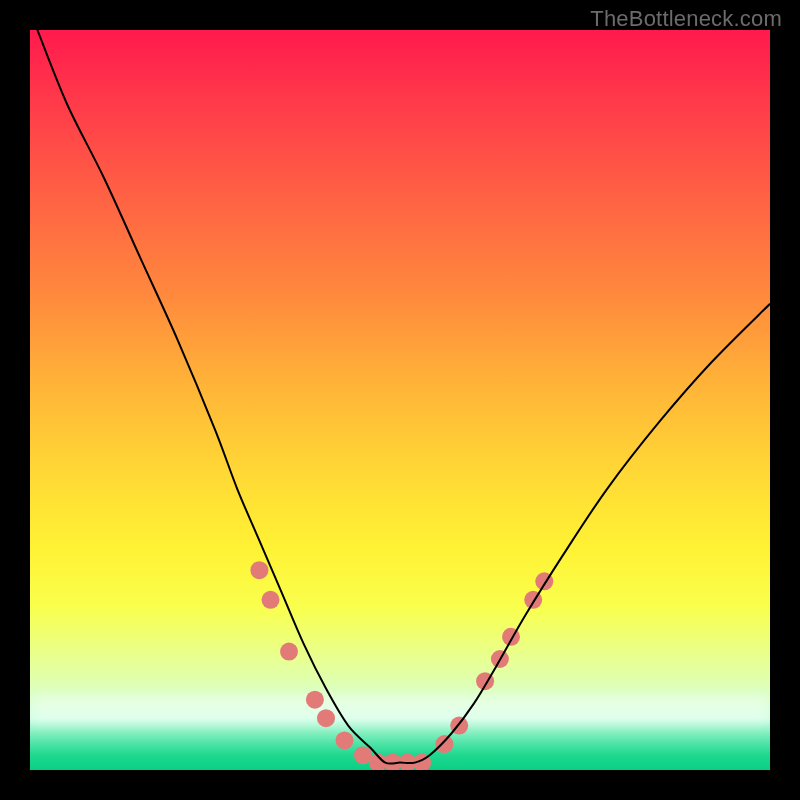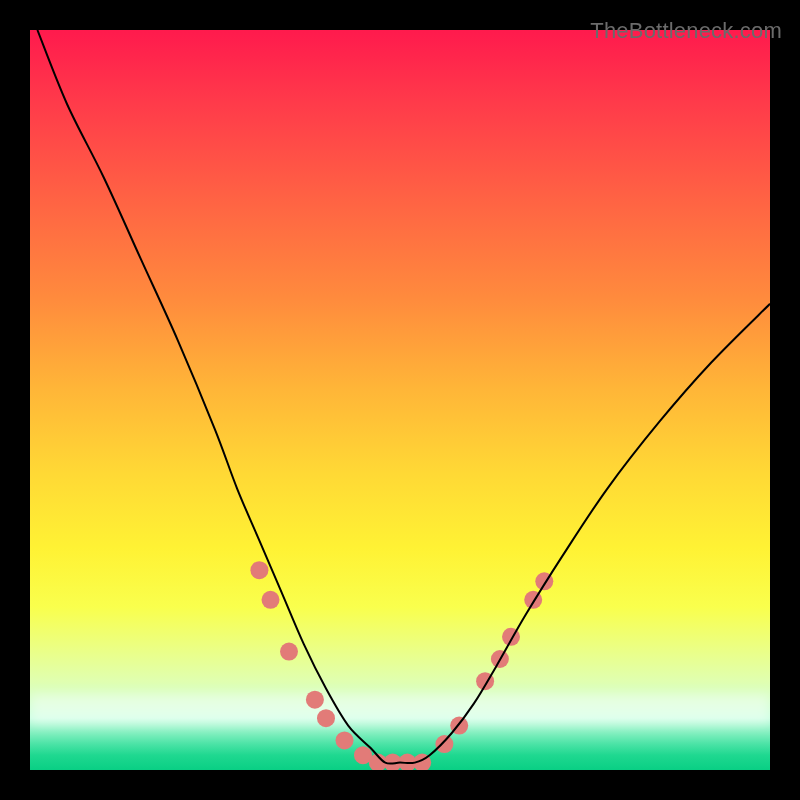--- a/index.html
+++ b/index.html
@@ -53,21 +53,21 @@
     bottom: 46px;
     background: rgba(255,255,255,0.45);
     filter: blur(6px);
   }
   svg.curve {
     position: absolute;
     inset: 0;
   }
   .watermark {
     position: absolute;
-    top: 18px;
+    top: 6px;
     right: 18px;
     color: #6b6b6b;
     font-size: 22px;
     letter-spacing: 0.2px;
     user-select: none;
   }
 </style>
 </head>
 <body>
 

